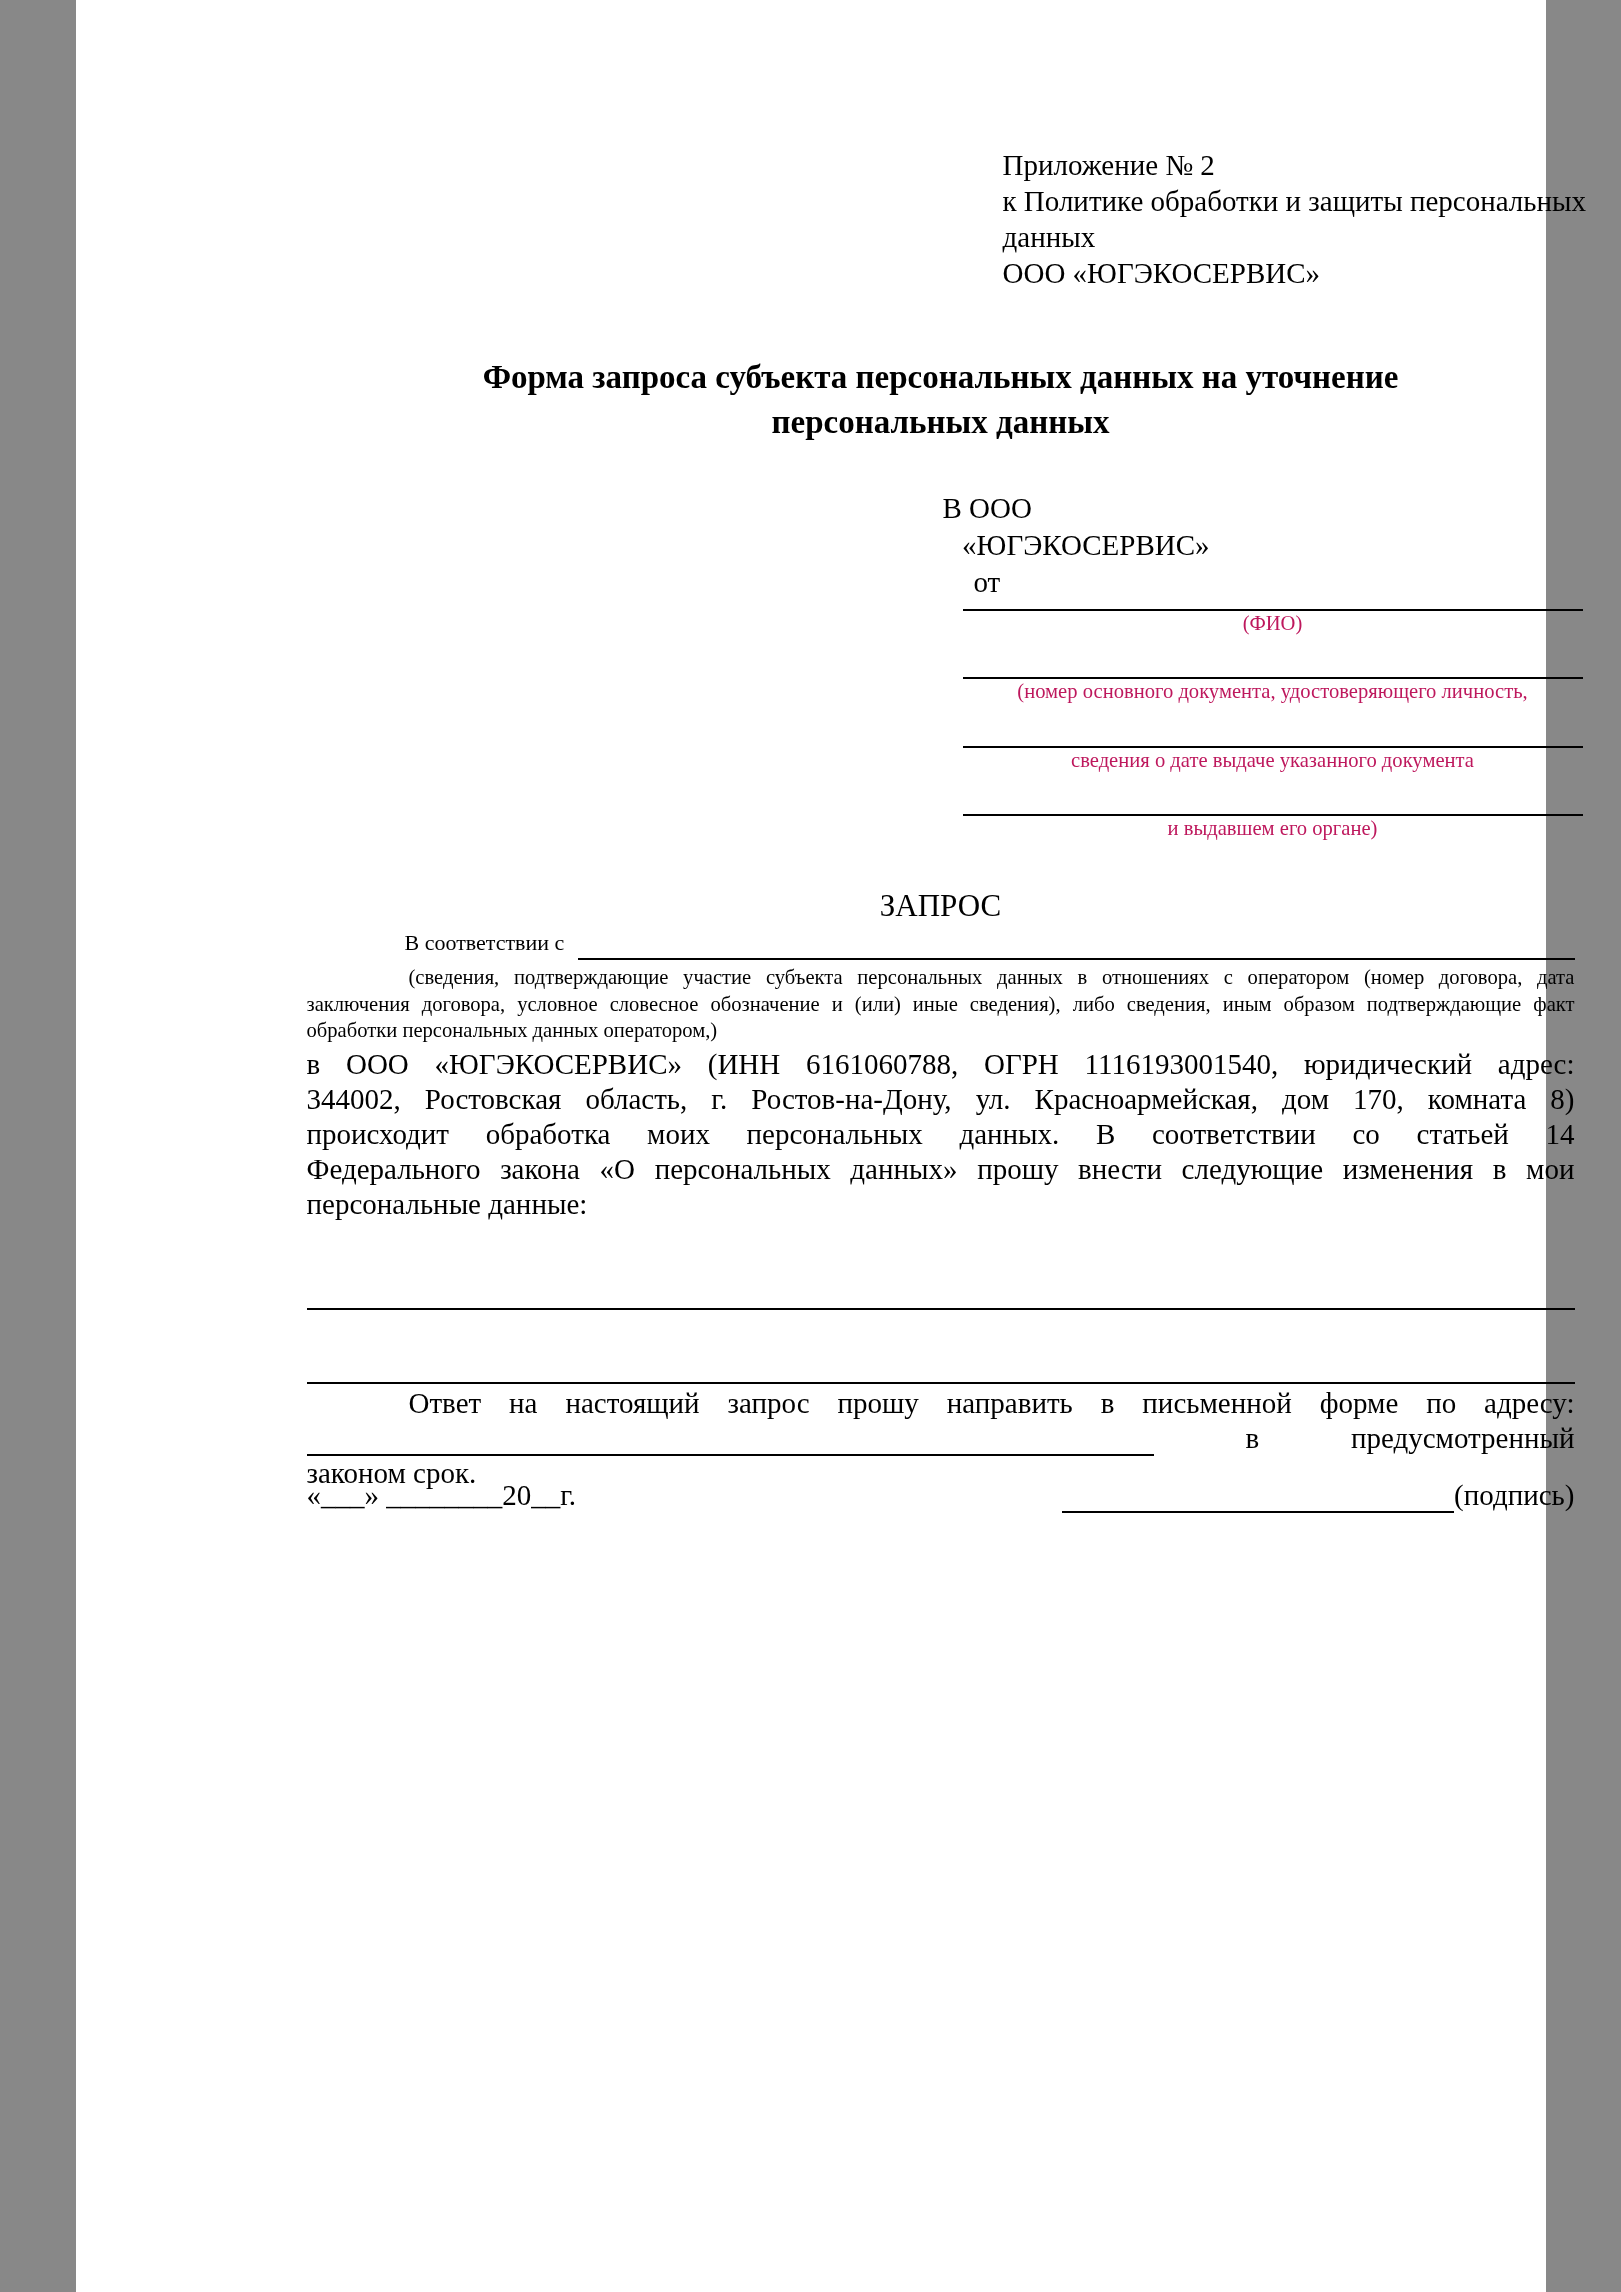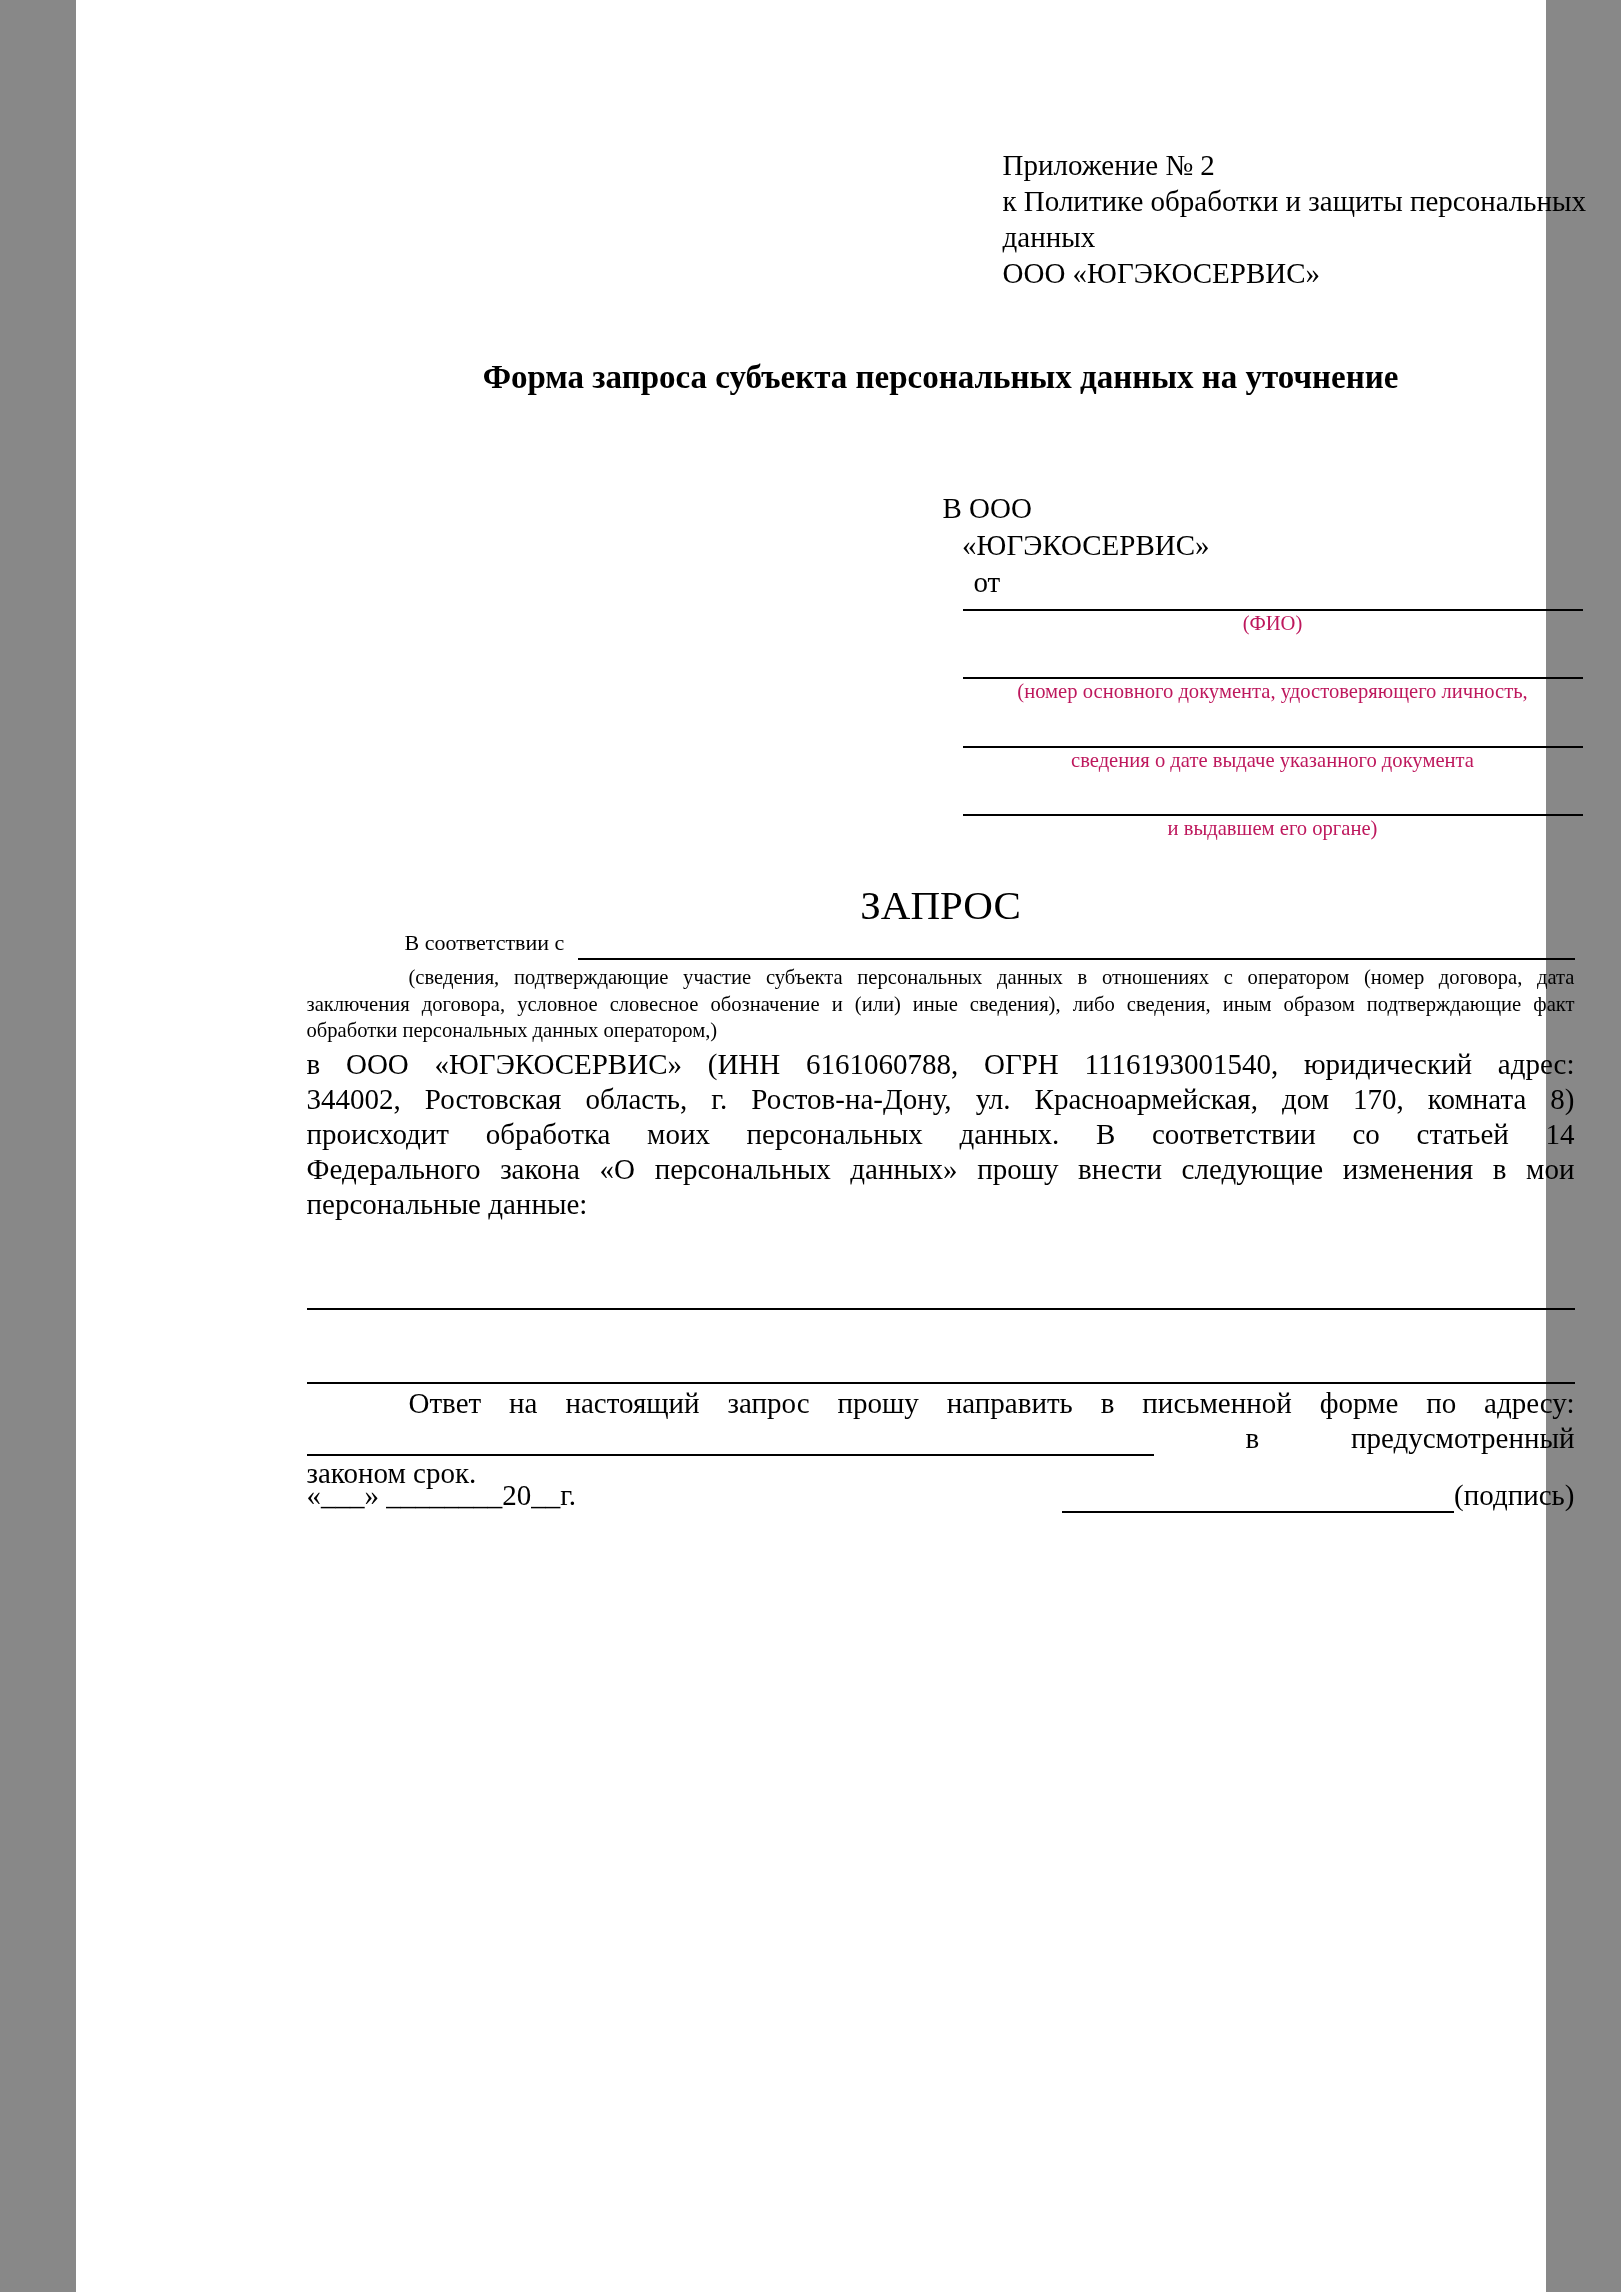--- a/index.html
+++ b/index.html
@@ -24,21 +24,21 @@
   
   .recipient { top:490px; left:867px; line-height:37px; }
   .recipient .ind1 { margin-left:19.6px; }
   .recipient .ind2 { margin-left:31px; }
 
   
   .blanks { top:574px; left:887px; width:620px; }
   .blank-row .uline { height:35px; border-bottom:2.9px solid #000; }
   .blank-row .caption { font-size:20.6px; line-height:25.5px; text-align:center; margin-bottom:5.9px; color:#be185d; }
 
-  .zapros { top:888px; left:231px; width:1268px; text-align:center; font-size:41px; }
+  .zapros { top:888px; left:231px; width:1268px; text-align:center; font-size:31px; }
 
   .intro-row { top:925px; left:329px; width:1170px; display:flex; align-items:flex-end; font-size:22px; }
   .intro-row .fill { flex:1; margin-left:13.7px; height:33px; border-bottom:2.9px solid #000; }
 
   .note { top:964px; left:231px; width:1268px; font-size:20.6px; line-height:26.5px; }
   .note .n1 { padding-left:102px; }
   .jline { text-align:justify; text-align-last:justify; }
 
   .bodytext { top:1047px; left:231px; width:1268px; font-size:29px; line-height:35px; }
 
@@ -62,20 +62,21 @@
 
   <div class="abs header-block">
     <div>Приложение № 2</div>
     <div>к Политике обработки и защиты персональных</div>
     <div>данных</div>
     <div>ООО «ЮГЭКОСЕРВИС»</div>
   </div>
 
   <div class="abs title">
     <div>Форма запроса субъекта персональных данных на уточнение</div>
+    <div>персональных данных</div>
   </div>
 
   <div class="abs recipient">
     <div>В ООО</div>
     <div class="ind1">«ЮГЭКОСЕРВИС»</div>
     <div class="ind2">от</div>
   </div>
 
   <div class="abs blanks">
     <div class="blank-row">

